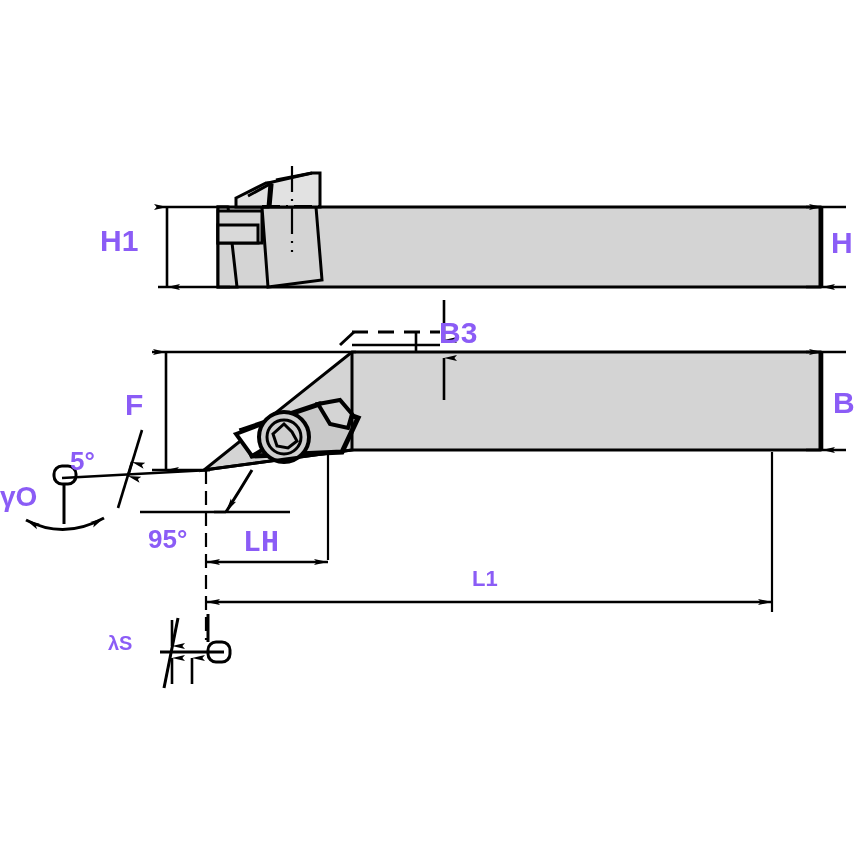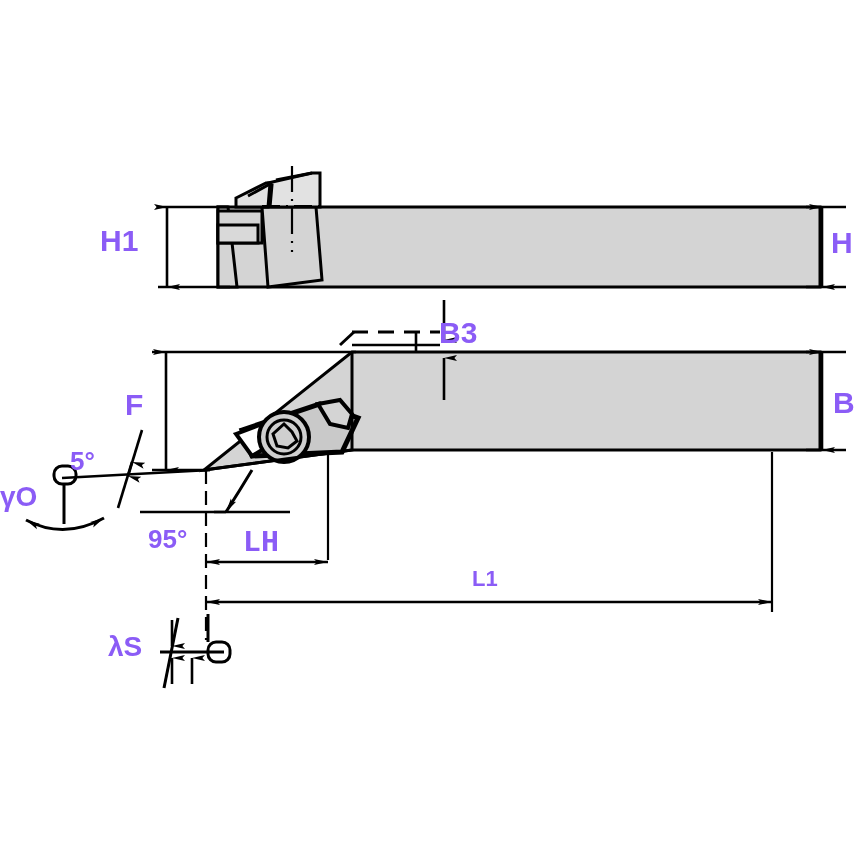--- a/index.html
+++ b/index.html
@@ -33,21 +33,21 @@
   .lbl-h1 { left: 100px; top: 226px; font-size: 30px; }
   .lbl-h  { left: 831px; top: 228px; font-size: 30px; }
   .lbl-b3 { left: 439px; top: 318px; font-size: 30px; }
   .lbl-b  { left: 833px; top: 388px; font-size: 30px; }
   .lbl-f  { left: 125px; top: 390px; font-size: 30px; }
   .lbl-5  { left: 70px;  top: 448px; font-size: 26px; }
   .lbl-95 { left: 148px; top: 482px; font-size: 26px; margin-top: 44px; }
   .lbl-go { left: 0px;   top: 483px; font-size: 28px; }
   .lbl-lh { left: 243px; top: 528px; font-size: 30px; font-family: Liberation Mono, monospace; }
   .lbl-l1 { left: 472px; top: 568px; font-size: 22px; }
-  .lbl-ls { left: 108px; top: 633px; font-size: 28px; }
+  .lbl-ls { left: 108px; top: 633px; font-size: 20px; }
 </style>
 </head>
 <body>
 
 <div id="sheet">
 
   <svg id="drawing" viewBox="0 0 854 854">
     <defs>
       <marker id="arrUp" markerWidth="9" markerHeight="13" refX="4.5" refY="0" orient="auto" markerUnits="userSpaceOnUse">
         <path d="M4.5 0 L1.4 13 L4.5 10.4 L7.6 13 Z" fill="#000"></path>

